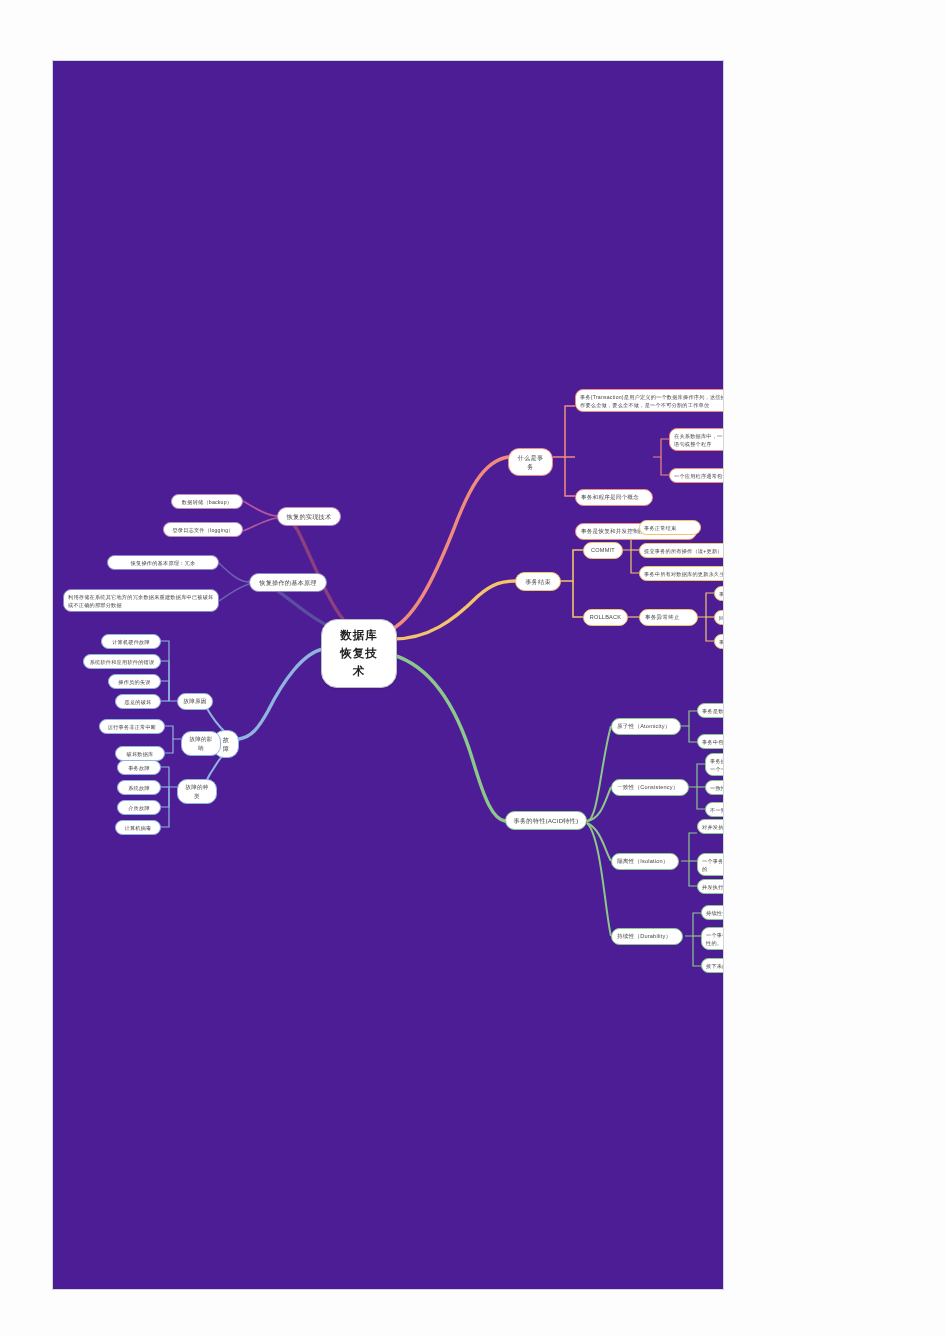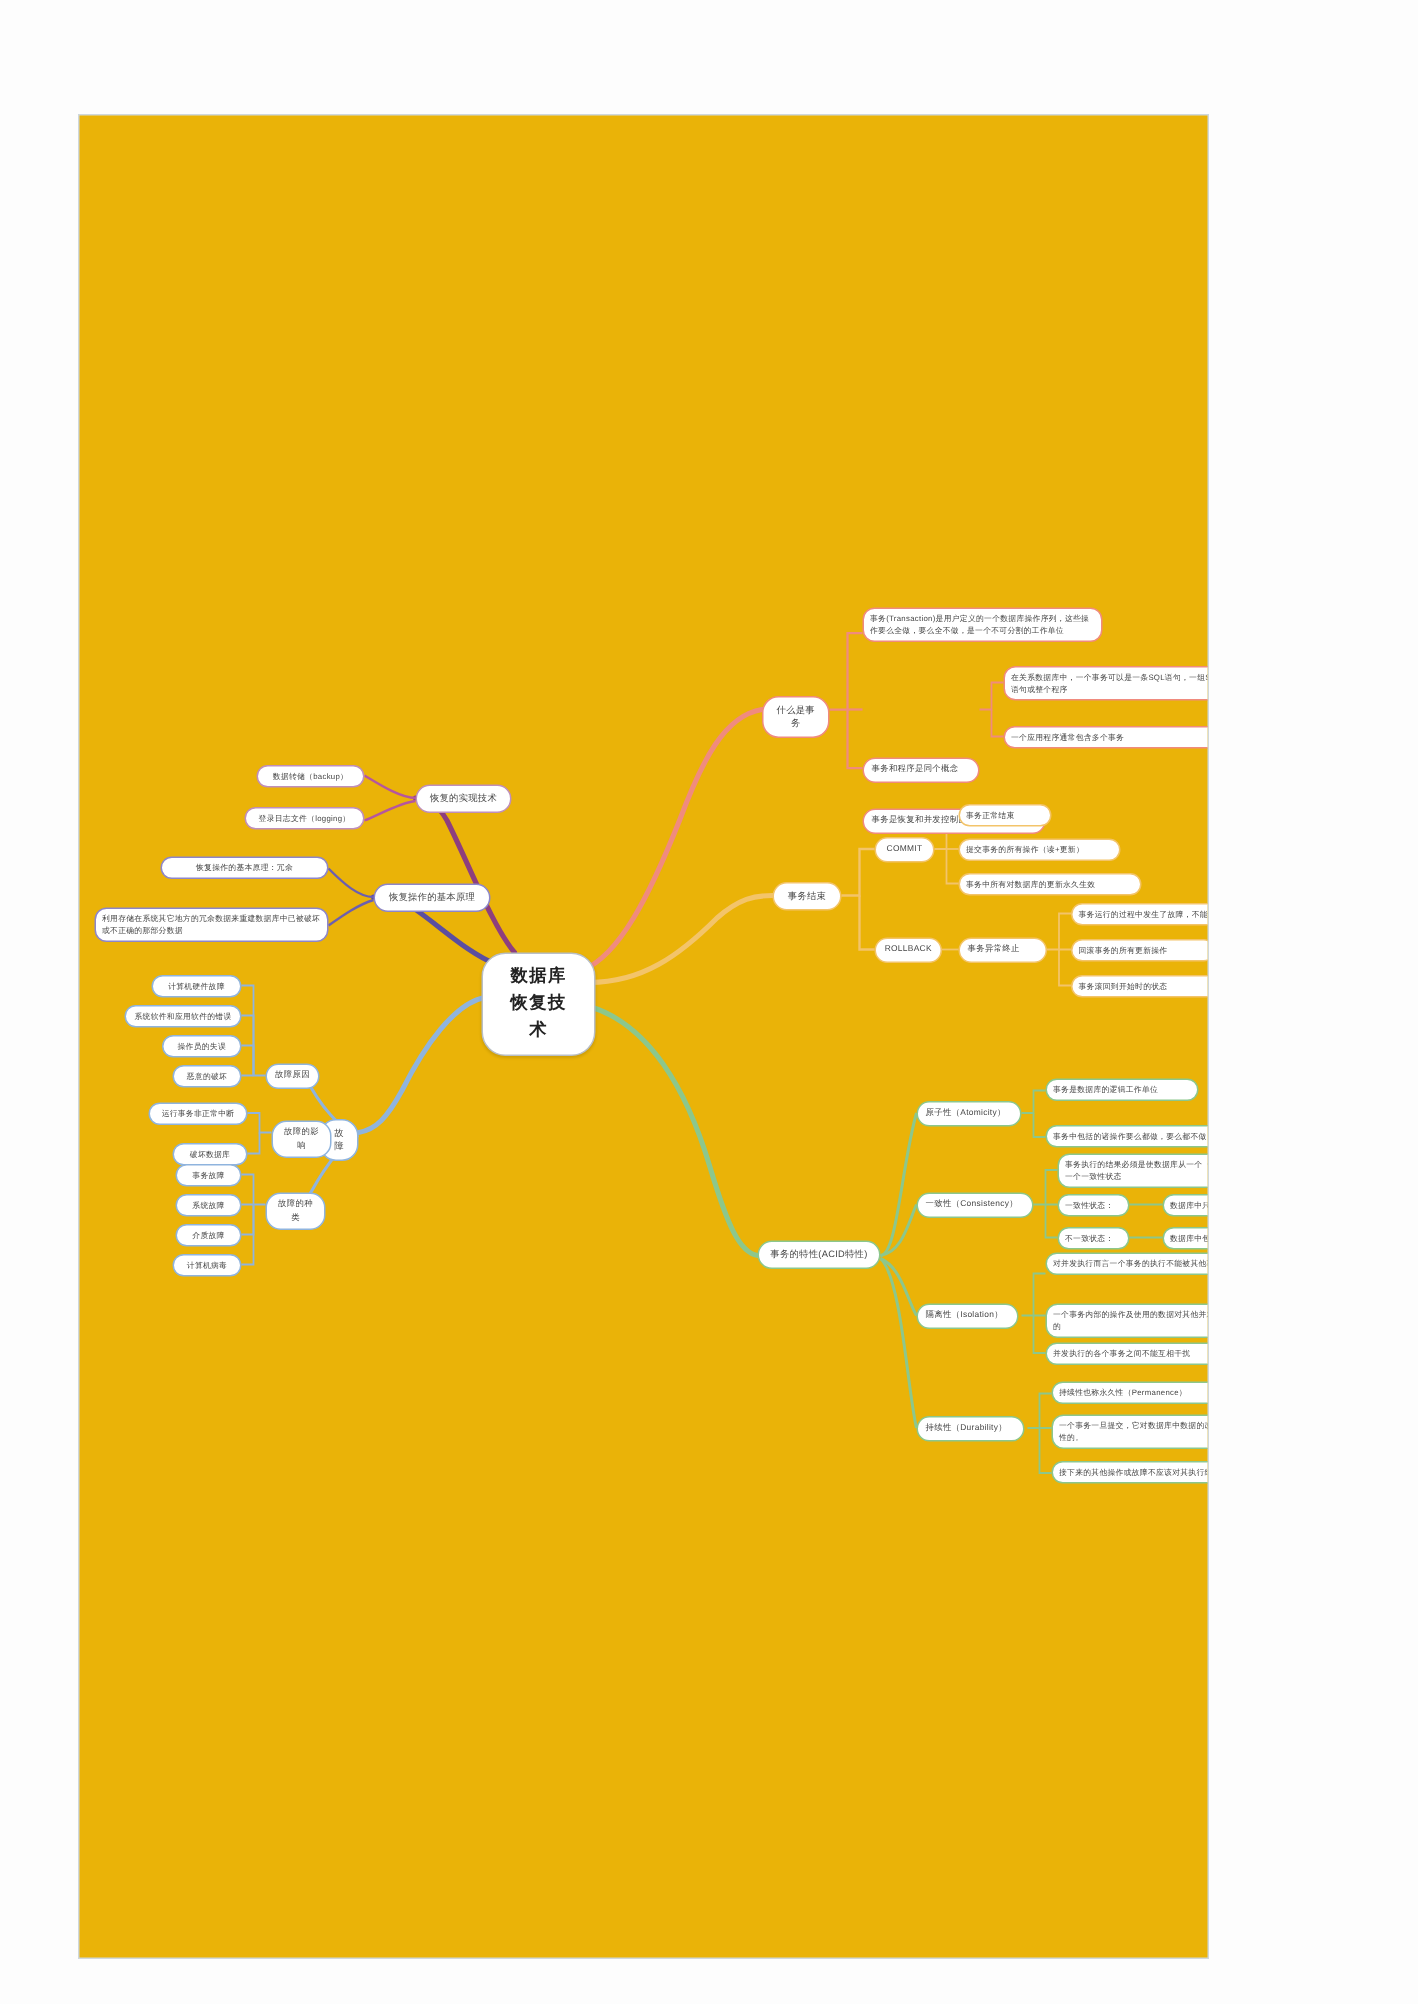--- a/index.html
+++ b/index.html
@@ -11,23 +11,23 @@
     overflow:hidden;
   }
   #page{
     position:relative;
     width:945px;height:1336px;
     background:#fdfdfd;
   }
   
   #sheet{
     position:absolute;
-    left:52px;top:76px;
-    width:754px;height:1230px;
-    background:#eab308;
+    left:52px;top:60px;
+    width:672px;height:1230px;
+    background:#4c1d95;
     border:1px solid #cfd8dc;
     box-sizing:border-box;
     overflow:hidden;
   }
   #canvas{
     position:absolute;
     left:0;top:0;
     width:845px;height:1230px;
   }
   svg.links{

